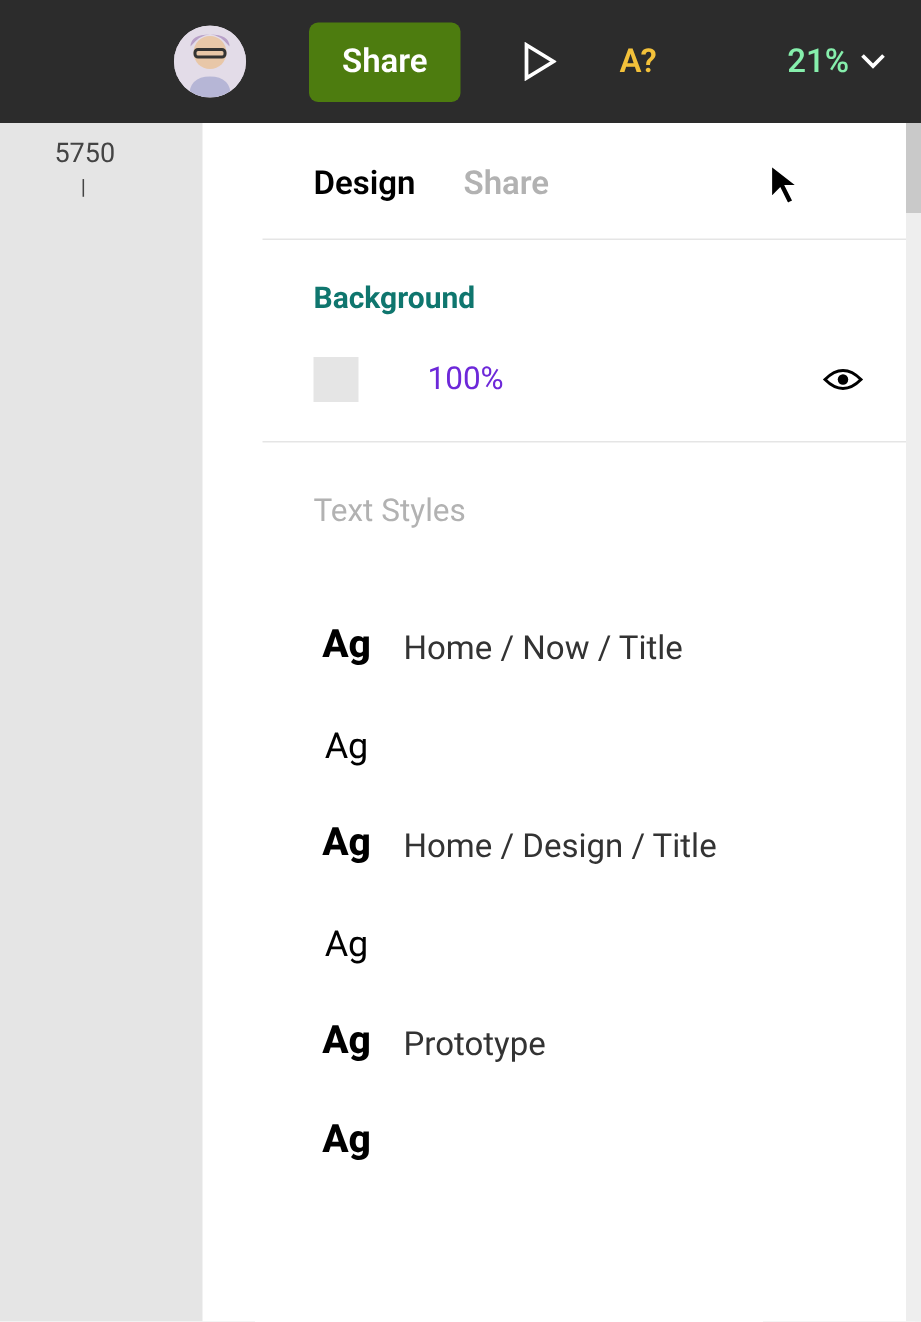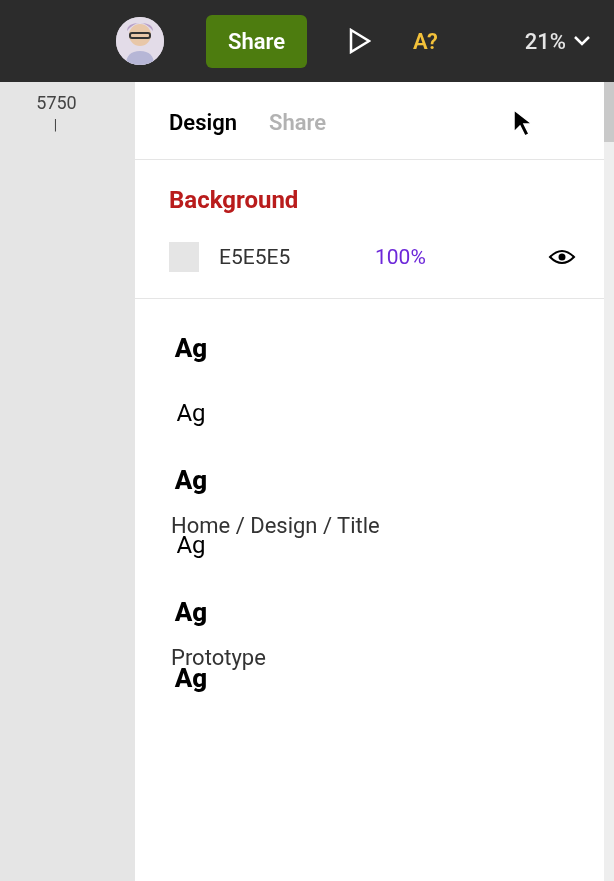--- a/index.html
+++ b/index.html
@@ -5,46 +5,46 @@
   * { box-sizing: border-box; margin: 0; padding: 0; font-family: -apple-system, BlinkMacSystemFont, "Segoe UI", Roboto, Helvetica, Arial, sans-serif; }
   body { width: 614px; height: 881px; background: #e5e5e5; overflow: hidden; position: relative; }
 
   .topbar { height: 82px; background: #2c2c2c; display: flex; align-items: center; padding: 0 24px 0 0; }
   .avatar { width: 48px; height: 48px; border-radius: 50%; margin-left: 116px; overflow: hidden; background: #d8d2e0; flex-shrink: 0; }
   .avatar svg { width: 100%; height: 100%; display: block; }
   .share-btn { margin-left: 42px; background: #4d7c0f; color: #fff; font-size: 22px; font-weight: 600; padding: 14px 22px; border-radius: 6px; border: none; cursor: pointer; }
   .play-icon { margin-left: 42px; display: flex; align-items: center; cursor: pointer; }
   .missing-font { margin-left: 42px; color: #f3c13a; font-size: 22px; font-weight: 600; cursor: pointer; }
   .spacer { flex: 1; }
-  .zoom { color: #e5e5e5; font-size: 22px; font-weight: 500; display: flex; align-items: center; gap: 8px; cursor: pointer; }
+  .zoom { color: #86efac; font-size: 22px; font-weight: 500; display: flex; align-items: center; gap: 8px; cursor: pointer; }
 
   .canvas-ruler { position: absolute; top: 82px; left: 0; width: 113px; color: #444; font-size: 18px; text-align: center; padding-top: 10px; }
   .canvas-ruler .tick { font-size: 14px; margin-top: 4px; color: #444; letter-spacing: 2px; }
 
-  .panel { position: absolute; top: 82px; left: 135px; right: 4px; bottom: 0; background: #fff; overflow-y: auto; }
+  .panel { position: absolute; top: 82px; left: 135px; right: 4px; bottom: 0; background: #fff; overflow-y: auto; padding-left: 40px; }
   .tabs { display: flex; gap: 32px; padding: 28px 34px 24px; border-bottom: 1px solid #e5e5e5; font-size: 22px; font-weight: 600; position: relative; }
   .tab { color: #b2b2b2; cursor: pointer; }
   .tab.active { color: #000; }
 
   .section { padding: 26px 34px; }
-  .section-title { font-size: 24px; font-weight: 700; color: #b91c1c; margin-bottom: 28px; }
+  .section-title { font-size: 20px; font-weight: 700; color: #0f766e; margin-bottom: 28px; }
   .bg-row { display: flex; align-items: center; gap: 20px; }
   .swatch { width: 30px; height: 30px; background: #e5e5e5; }
   .bg-hex { font-size: 21px; color: #333; width: 110px; }
   .bg-opacity { font-size: 21px; color: #6d28d9; margin-left: 26px; }
   .bg-row .spacer { flex: 1; }
   .eye-icon { cursor: pointer; display: flex; }
 
   .divider { height: 1px; background: #e5e5e5; }
 
   .local-styles { padding: 34px 34px 0; }
   .subheader { font-size: 21px; color: #b2b2b2; margin-bottom: 28px; }
 
   .style-list { display: flex; flex-direction: column; gap: 2px; }
-  .style-row { display: flex; align-items: flex-start; gap: 18px; height: 64px; cursor: pointer; padding: 0 2px; flex-direction: column; }
+  .style-row { display: flex; align-items: flex-end; gap: 18px; height: 64px; cursor: pointer; padding: 0 2px; }
   .ag-preview { width: 40px; text-align: center; color: #000; }
   .ag-bold { font-weight: 800; font-size: 26px; }
   .ag-regular { font-weight: 400; font-size: 24px; }
   .style-name { font-size: 22px; color: #333; }
 
   .cursor-overlay { position: absolute; top: 108px; left: 512px; pointer-events: none; }
 
   .right-scroll { position: absolute; top: 82px; right: 0; bottom: 0; width: 10px; background: #eeeeee; }
   .right-scroll .thumb { background: #c9c9c9; width: 100%; height: 60px; border-radius: 0; margin-top: 0; }
 </style>
@@ -87,39 +87,40 @@
 
   <div class="tabs">
     <div class="tab active">Design</div>
     <div class="tab">Share</div>
   </div>
 
   <div class="section">
     <div class="section-title">Background</div>
     <div class="bg-row">
       <div class="swatch"></div>
-      <div class="bg-hex">E5E5E5</div>
       <div class="bg-opacity">100%</div>
       <div class="spacer"></div>
       <div class="eye-icon">
         <svg width="28" height="18" viewBox="0 0 28 18">
             <path d="M2 9 Q14 -3 26 9 Q14 21 2 9 Z" fill="none" stroke="#000" stroke-width="2"></path>
             <circle cx="14" cy="9" r="3.5" fill="#000"></circle>
           </svg>
       </div>
     </div>
   </div>
 
   <div class="divider"></div>
 
   <div class="local-styles">
+    <div class="subheader">Text Styles</div>
 
     <div class="style-list">
       <div class="style-row">
         <div class="ag-preview ag-bold">Ag</div>
+        <div class="style-name">Home / Now / Title</div>
       </div>
       <div class="style-row">
         <div class="ag-preview ag-regular">Ag</div>
       </div>
       <div class="style-row">
         <div class="ag-preview ag-bold">Ag</div>
         <div class="style-name">Home / Design / Title</div>
       </div>
       <div class="style-row">
         <div class="ag-preview ag-regular">Ag</div>

